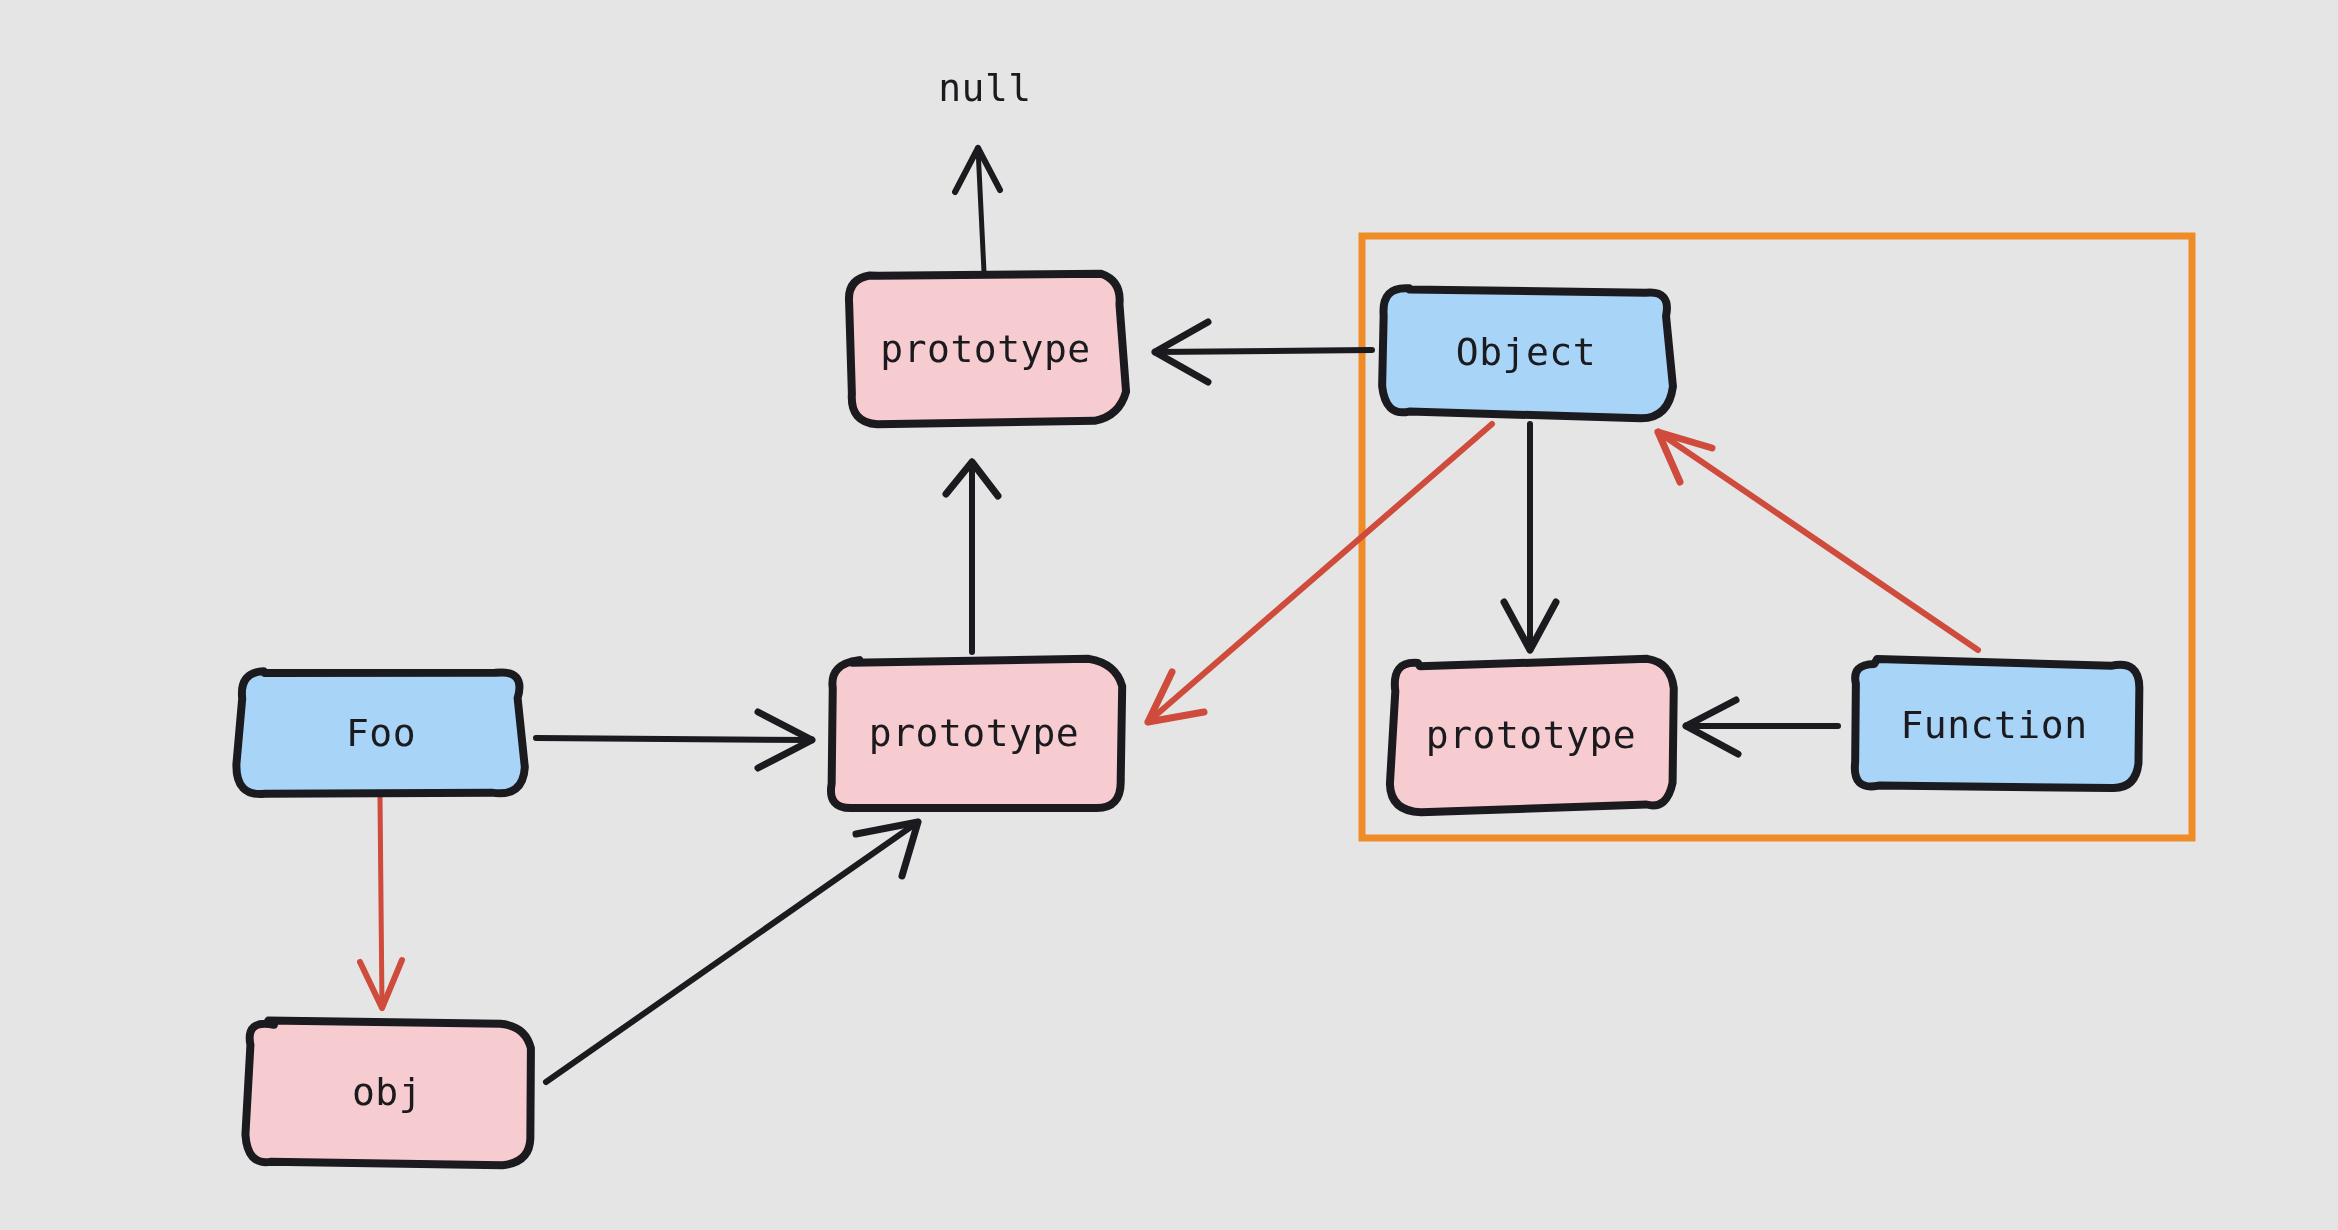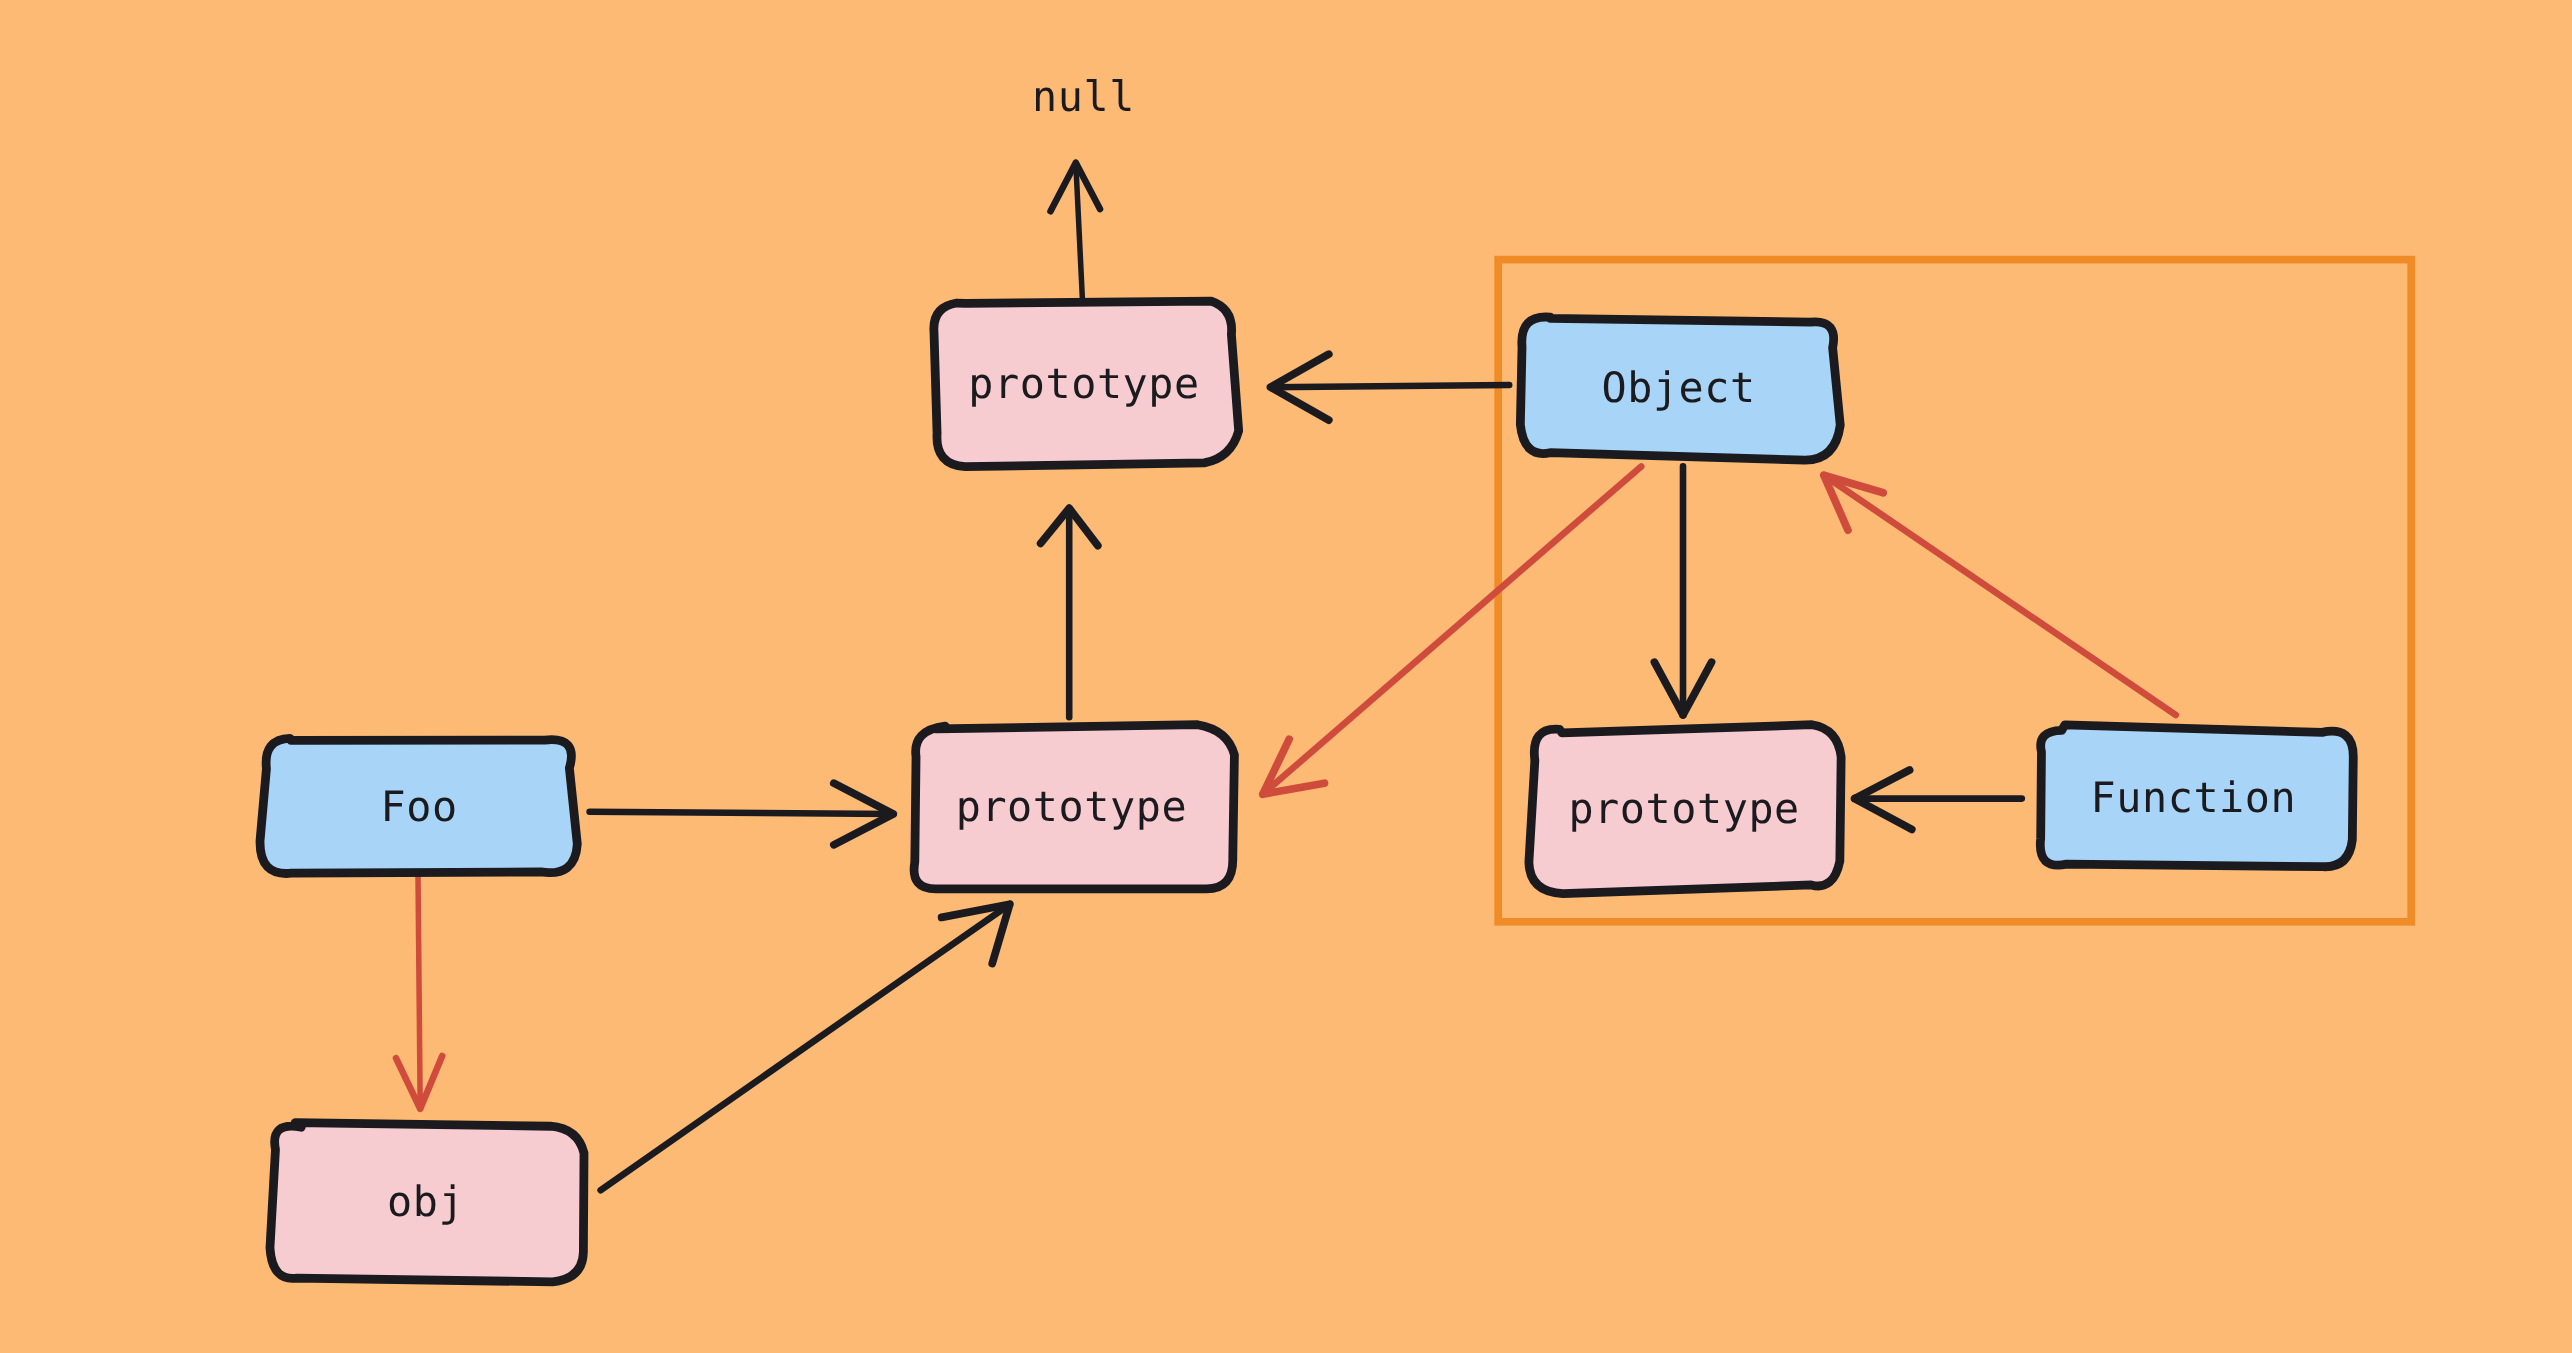--- a/index.html
+++ b/index.html
@@ -7,21 +7,21 @@
     padding: 0;
     background: #ffffff;
   }
   body {
     font-family: "DejaVu Sans Mono", monospace;
   }
   #canvas {
     position: relative;
     width: 2338px;
     height: 1230px;
-    background: #fdba74;
+    background: #e5e5e5;
     overflow: hidden;
   }
   #diagram-svg {
     position: absolute;
     top: 0;
     left: 0;
     width: 2338px;
     height: 1230px;
   }
   .node-label {

